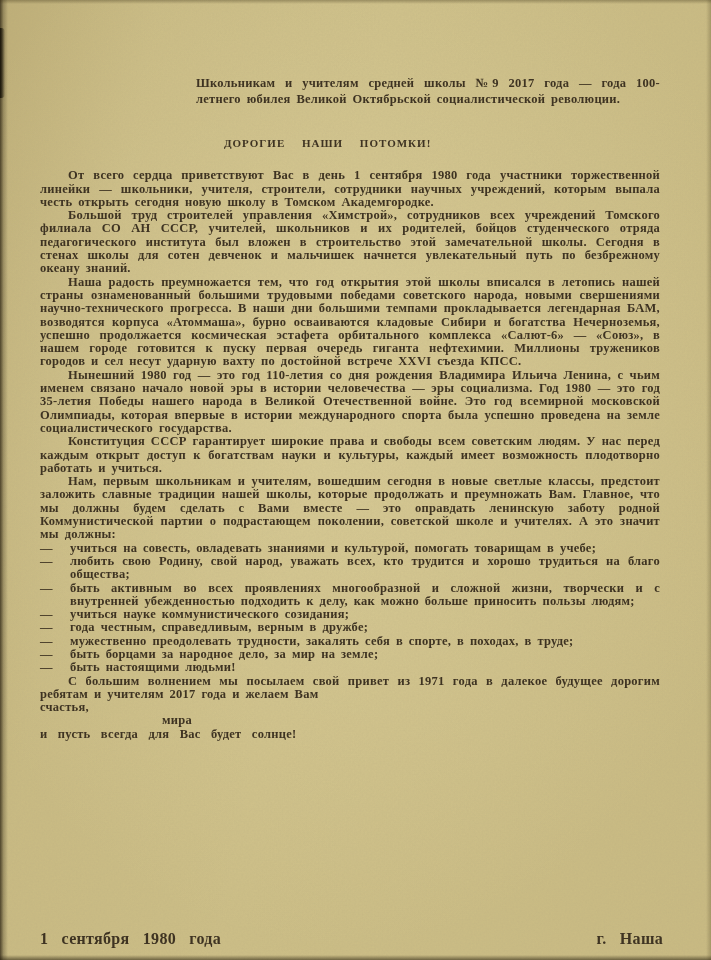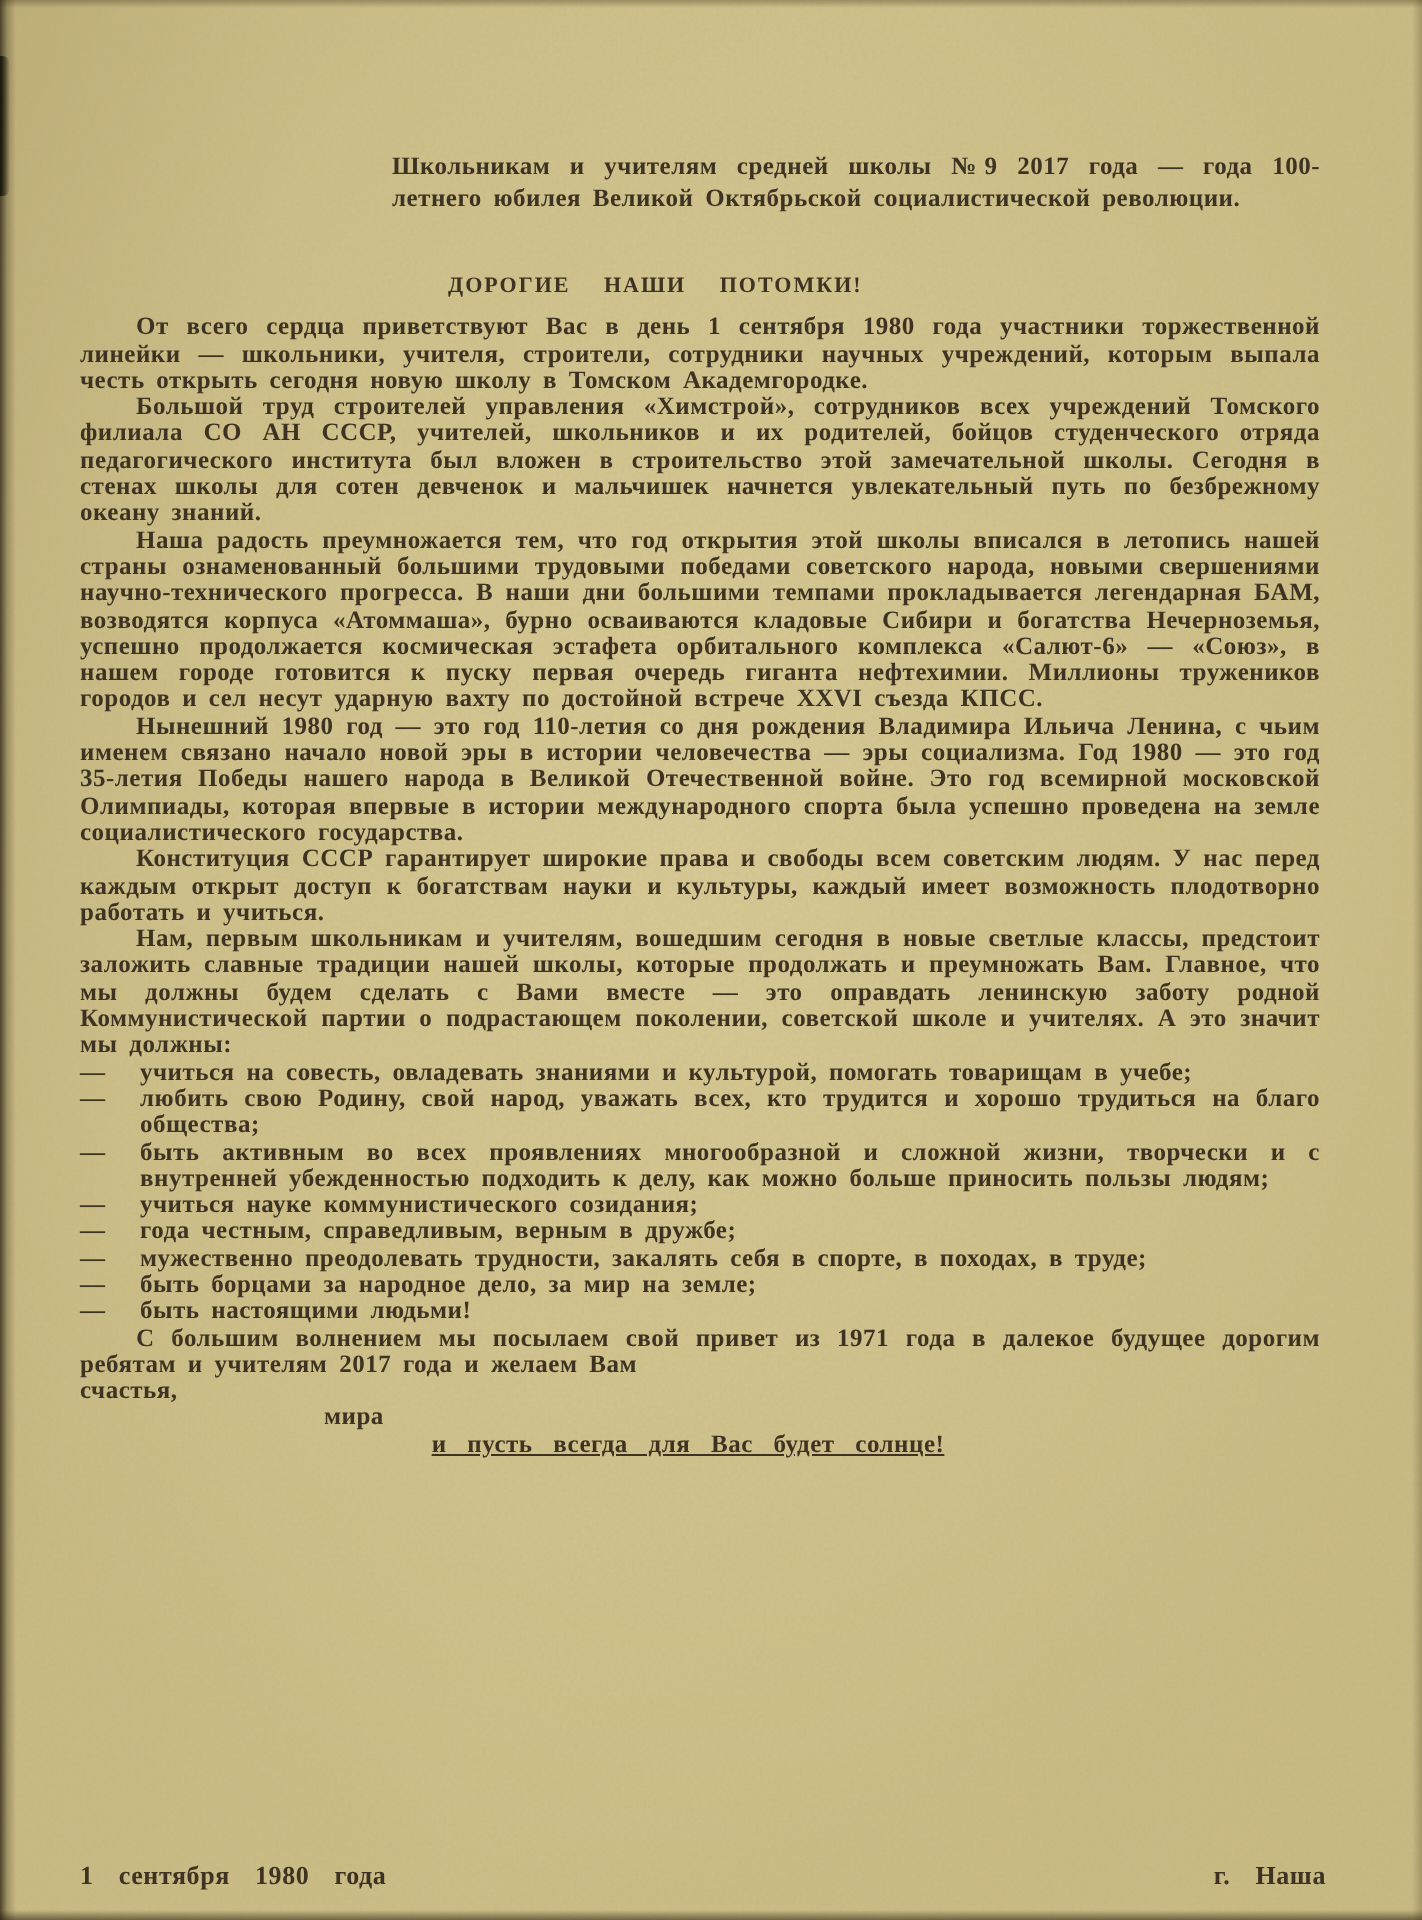--- a/index.html
+++ b/index.html
@@ -35,34 +35,34 @@
   }
   .dedication{
     margin:76px 0 0 156px;width:464px;
     text-align:justify;line-height:15.5px;
   }
   .heading{
     margin:30px 0 0 184px;
     font-size:11px;letter-spacing:1px;word-spacing:13px;
     font-weight:700;
   }
-  .bodytext{margin-top:7px;text-align:justify;}
+  .bodytext{margin-top:19px;text-align:justify;}
   .bodytext p{margin:0;text-indent:28px;text-align:justify;}
   .list{margin:0;}
   .li{display:flex;}
   .li .dash{flex:0 0 30px;}
   .li .li-text{flex:1;text-align:justify;}
   .closing{margin:0;text-indent:28px;text-align:justify;}
   .wish1{margin:0;}
   .wish2{margin:0 0 0 122px;}
-  .wish3{margin:0 12px 0 0;text-align:center;word-spacing:7px;text-decoration:underline;}
+  .wish3{margin:0 12px 0 0;text-align:left;word-spacing:7px;}
   .footer{
     position:absolute;left:40px;right:48px;top:930px;
     display:flex;justify-content:space-between;
-    font-size:13px;font-weight:700;letter-spacing:0.3px;word-spacing:9px;
+    font-size:16px;font-weight:700;letter-spacing:0.3px;word-spacing:9px;
     color:#3e3322;
   }
 </style>
 </head>
 <body>
 
 <div class="page">
 
   <svg class="texture" width="711" height="960" xmlns="http://www.w3.org/2000/svg">
     <filter id="grain">

